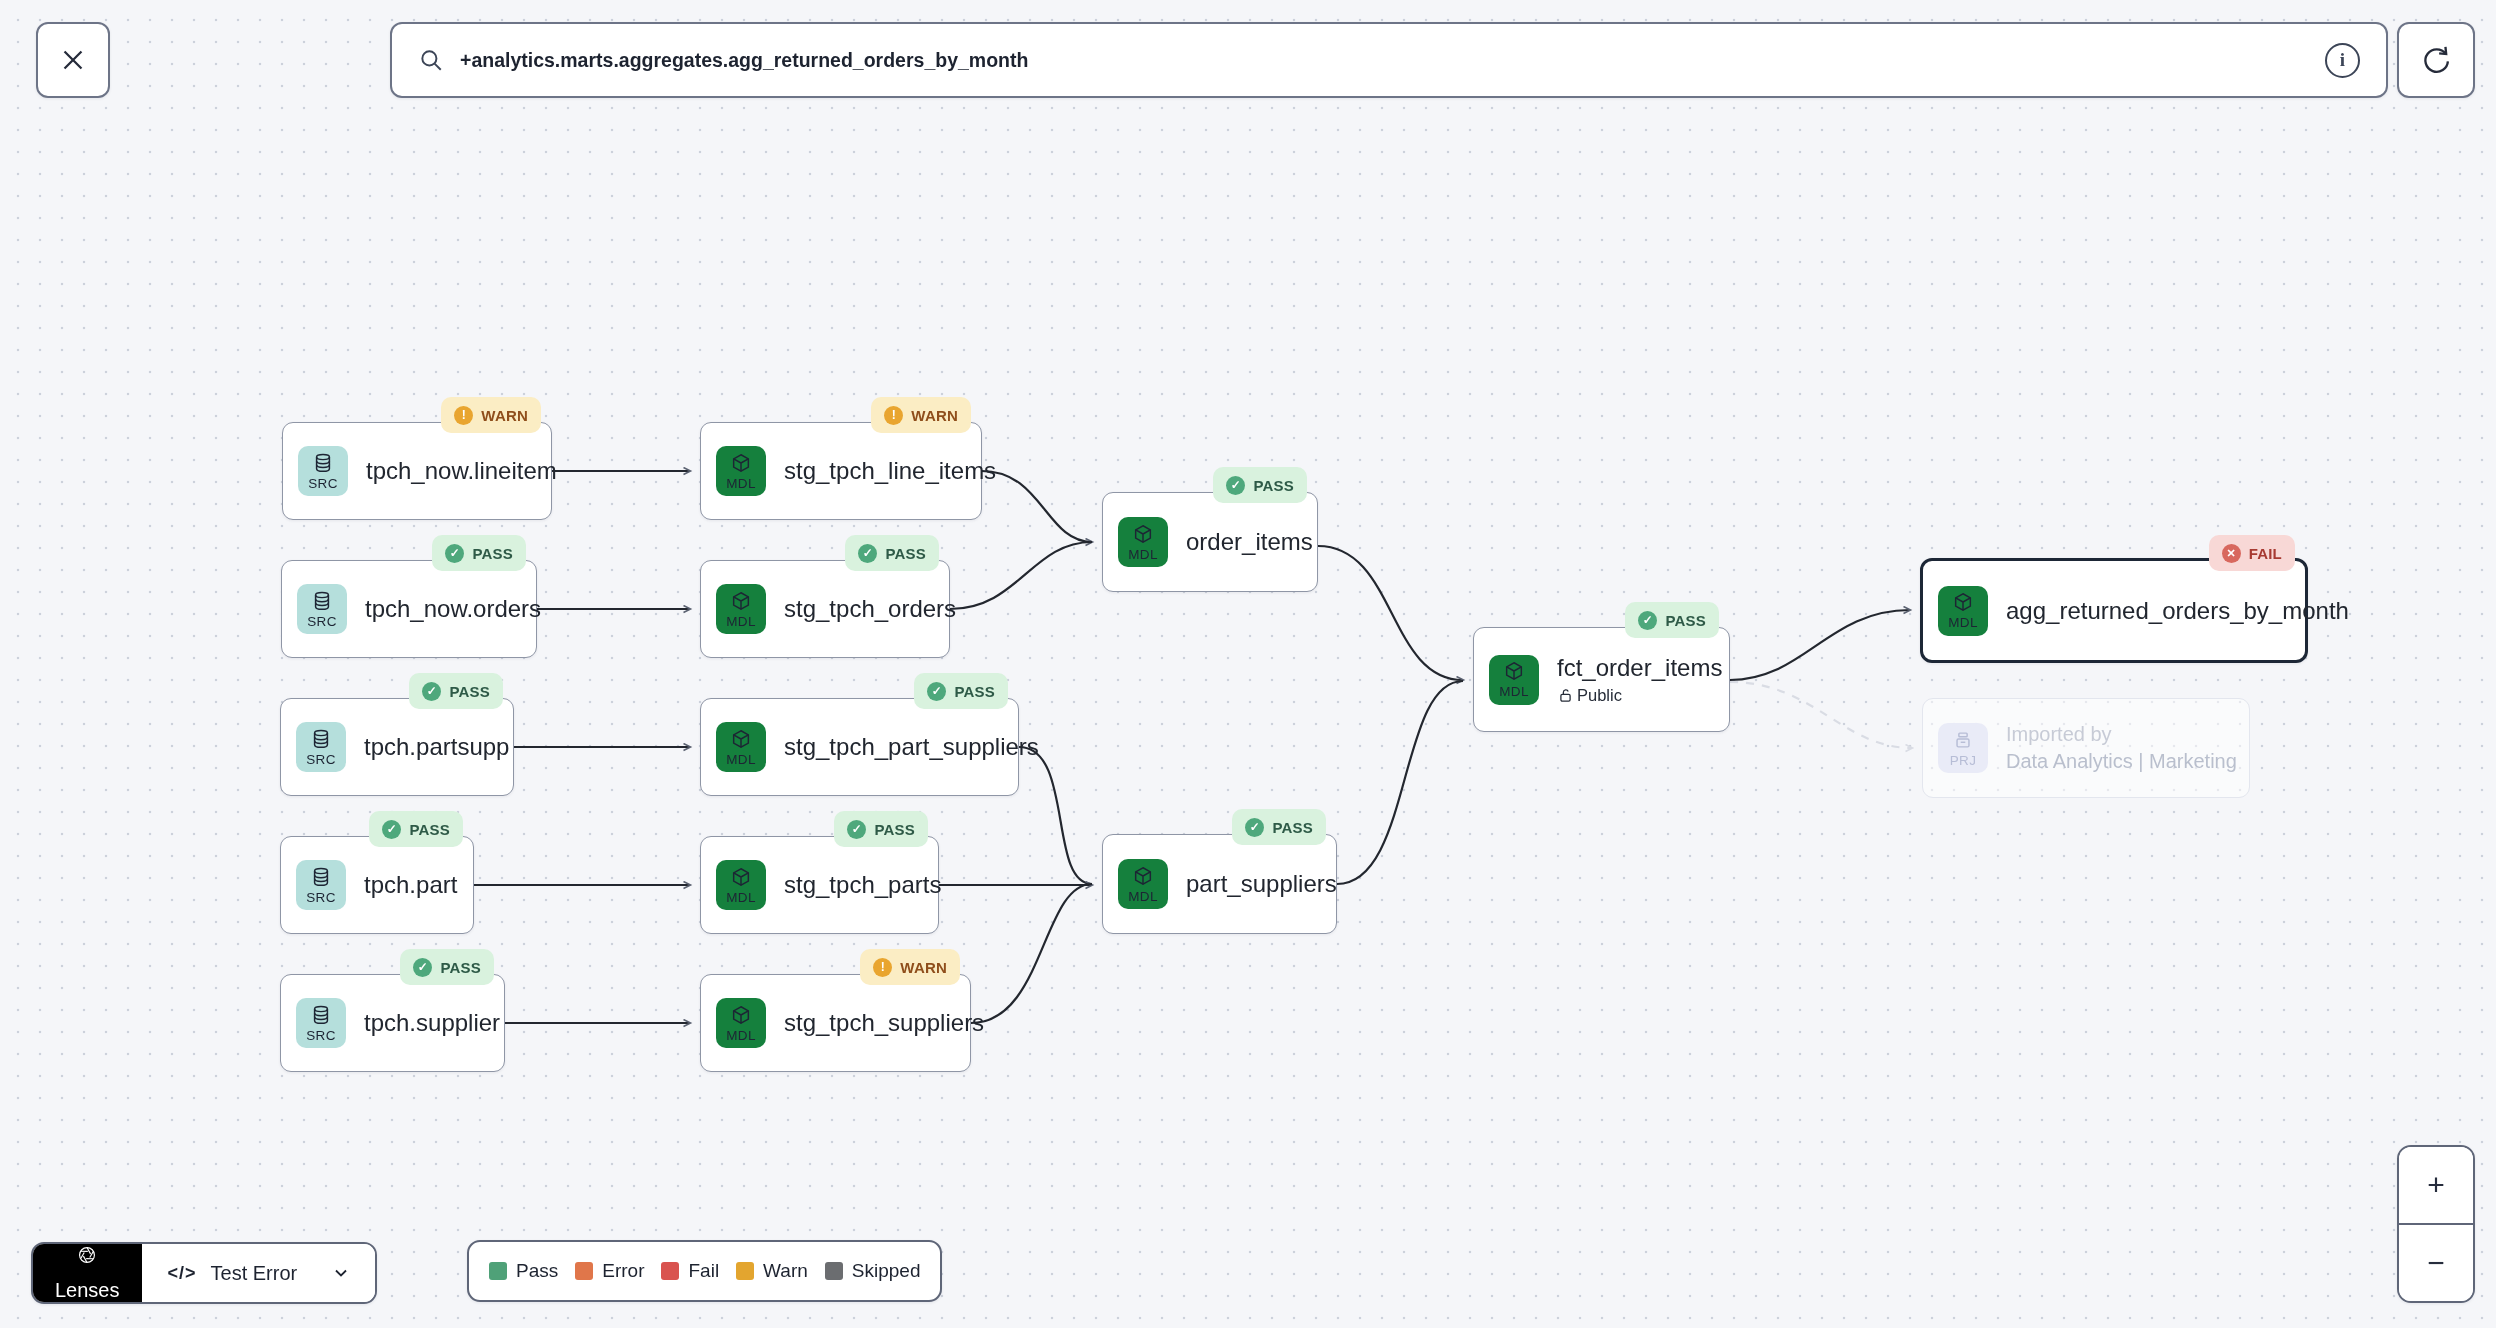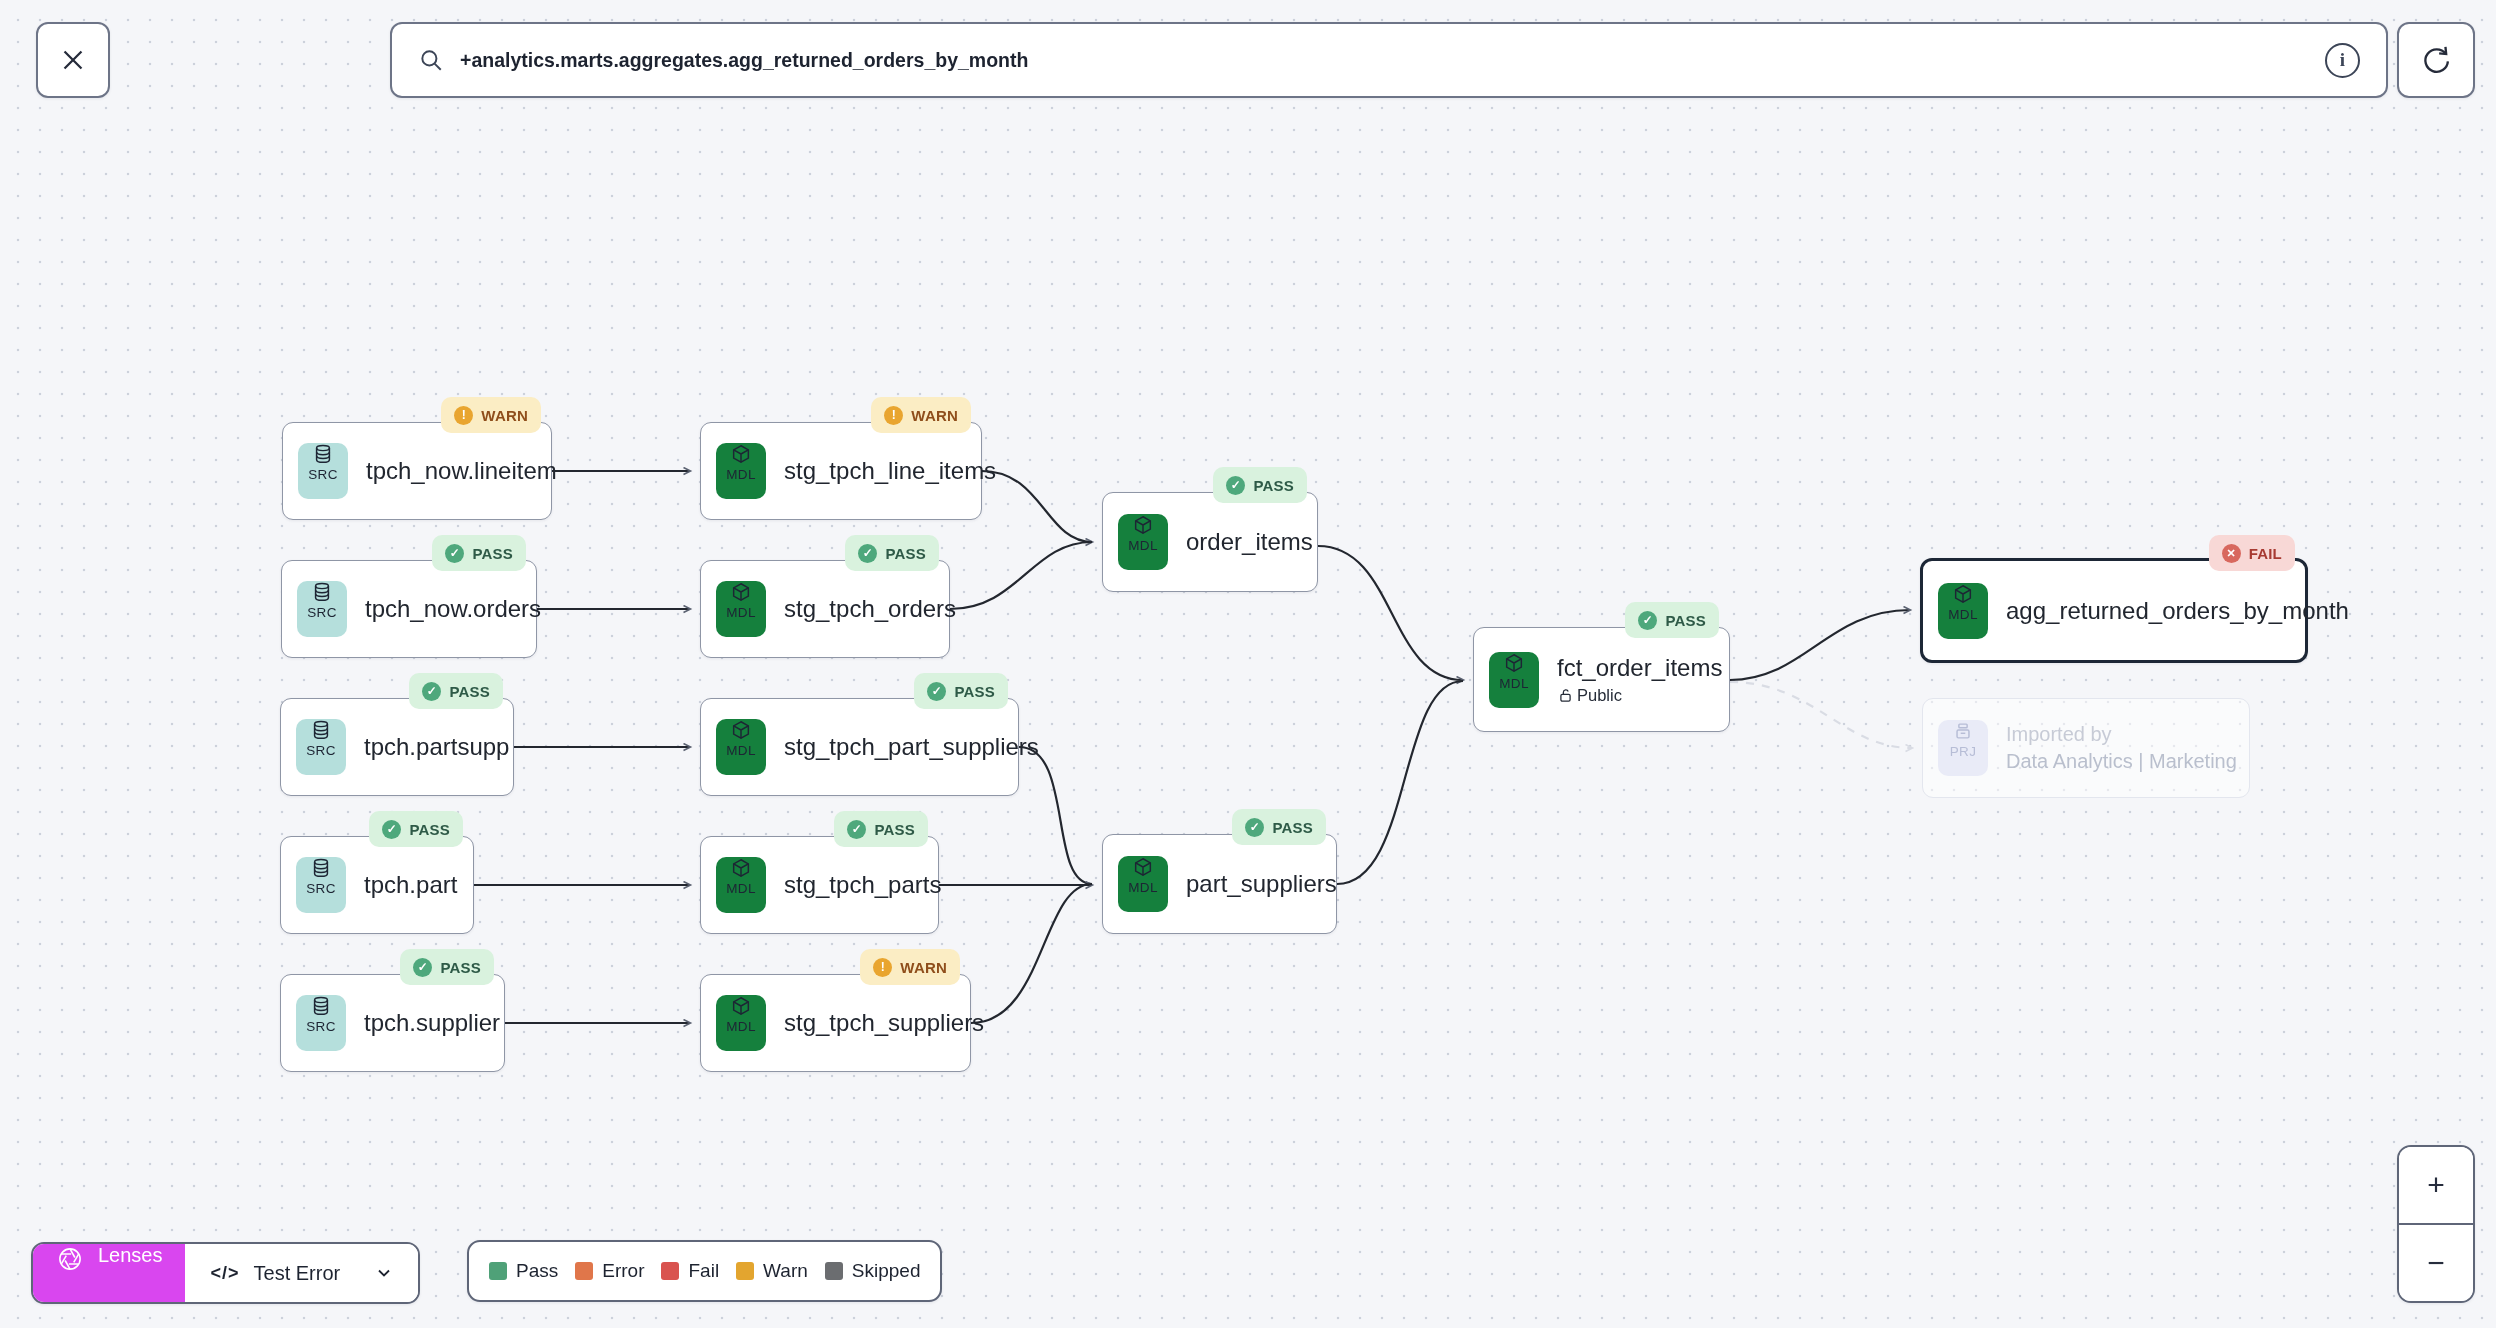--- a/index.html
+++ b/index.html
@@ -16,22 +16,22 @@
   .edge.dashed{stroke:#d9dce4;stroke-dasharray:8 8;}
 
   
   .node{
     position:absolute;z-index:2;background:#fff;border:1.8px solid #8f96a6;border-radius:11px;
     display:flex;align-items:center;gap:18px;padding:0 14px 0 15px;box-sizing:border-box;
     box-shadow:0 1px 3px rgba(25,35,60,.07);cursor:pointer;
   }
   .node.selected{border:3.4px solid #1d2736;border-radius:12px;}
   .node.ghost{background:rgba(255,255,255,.5);border-color:#e3e6ee;box-shadow:none;cursor:default;}
-  .ibox{width:50px;height:56px;border-radius:10px;display:flex;flex-direction:column;
-    align-items:center;flex:0 0 auto;color:#1d2534;}
+  .ibox{width:50px;height:50px;border-radius:10px;display:flex;flex-direction:column;
+    align-items:center;justify-content:center;flex:0 0 auto;color:#1d2534;}
   .ibox svg{width:22px;height:22px;display:block;}
   .ibox .itype{font-size:13.5px;line-height:1;margin-top:3px;letter-spacing:.4px;font-weight:500;}
   .ibox.src{background:#b5dfdc}
   .ibox.mdl{background:#15803d}
   .ibox.prj{background:#e9ebf7;color:#b7bdd6}
   .nlabel{font-size:24px;color:#21262f;white-space:nowrap;}
   .ncol{display:flex;flex-direction:column;gap:4px;}
   .nsub{font-size:16.5px;color:#262c38;display:flex;align-items:center;gap:3px;white-space:nowrap;}
   .nsub svg{width:17px;height:17px;}
   .ghost .nlabel{color:#b9bfcd;font-size:20px;}
@@ -82,22 +82,22 @@
   .info-i{width:31px;height:31px;border:2px solid #3c4557;border-radius:50%;display:flex;
     align-items:center;justify-content:center;color:#3c4557;flex:0 0 auto;
     font-family:"Liberation Serif",serif;font-size:19px;font-weight:700;cursor:pointer;}
   .info-i::before{content:"i";}
   .btn-refresh{left:2397px;top:22px;width:78px;height:76px;}
 
   
   .lenses-wrap{position:absolute;z-index:5;left:31px;top:1242px;height:62px;border-radius:13px;
     border:2px solid #5f6678;overflow:hidden;display:flex;background:#fff;box-sizing:border-box;
     box-shadow:0 1px 3px rgba(25,35,60,.08);}
-  .lenses-btn{background:#d946ef;color:#fff;display:flex;gap:13px;
-    padding:0 22px;font-size:20px;cursor:pointer;}
+  .lenses-btn{background:#000000;color:#fff;display:flex;align-items:center;gap:13px;
+    padding:0 22px;font-size:20px;cursor:pointer;flex-direction:column;}
   .lenses-btn svg{width:30px;height:30px;}
   .tstatus{display:flex;align-items:center;gap:14px;padding:0 24px 0 26px;font-size:20px;
     color:#1d2330;background:#fff;cursor:pointer;}
   .codeglyph{font-size:18px;font-weight:700;letter-spacing:1px;color:#1d2330;}
   .tstatus svg{width:20px;height:20px;margin-left:20px;}
 
   .legend{position:absolute;z-index:5;left:467px;top:1240px;height:62px;border:2px solid #5f6678;
     border-radius:13px;background:#fff;display:flex;align-items:center;gap:17px;padding:0 20px;
     font-size:19px;color:#1d2330;box-sizing:border-box;box-shadow:0 1px 3px rgba(25,35,60,.08);}
   .litem{display:flex;align-items:center;gap:9px;}

